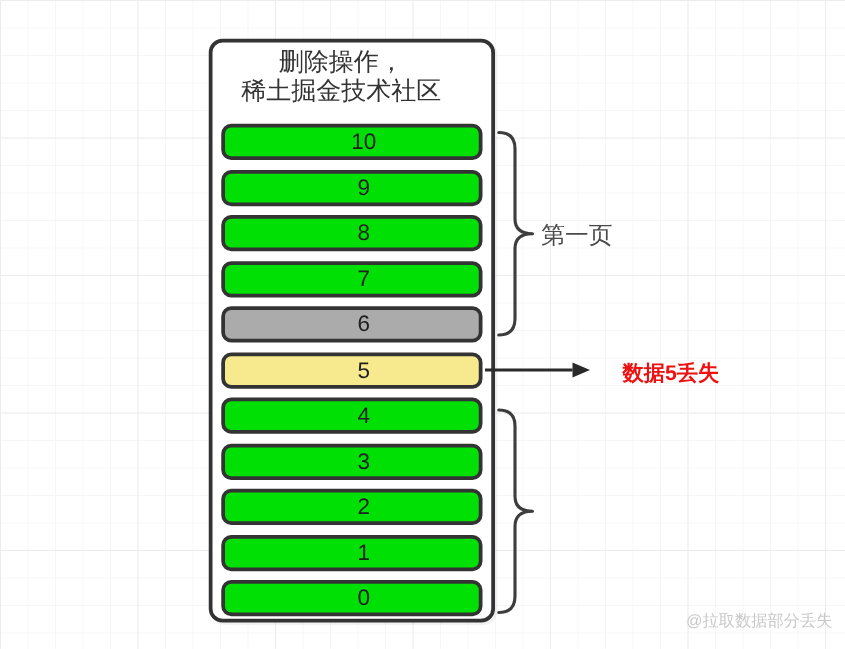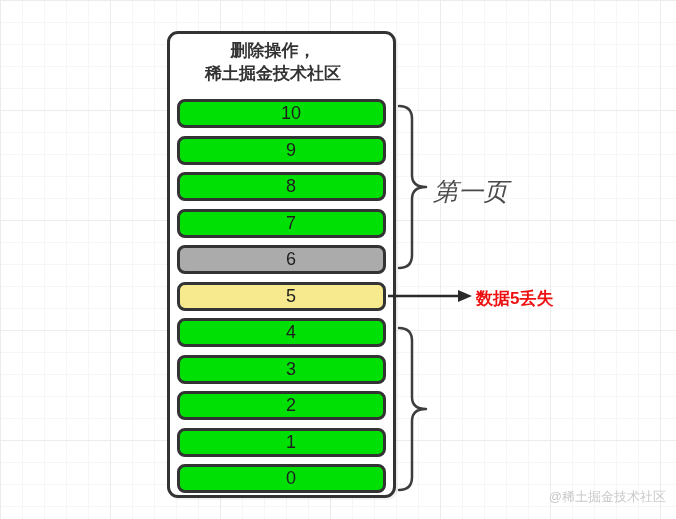--- a/index.html
+++ b/index.html
@@ -27,22 +27,22 @@
     border: 3px solid #333333;
     border-radius: 11px;
     box-shadow: 2px 2px 0 rgba(0,0,0,0.05);
   }
 
   .title {
     position: absolute;
     left: 167px; top: 39px;
     width: 212px;
     text-align: center;
-    font-weight: bold;
-    font-size: 17px;
+    font-weight: normal;
+    font-size: 20px;
     line-height: 23px;
     color: #333333;
   }
 
   .bar {
     position: absolute;
     left: 177px;
     width: 209px;
     height: 29px;
     border: 3px solid #333333;
@@ -54,24 +54,23 @@
   }
   .bar-label {
     font-size: 18px;
     color: #1f1f1f;
   }
 
   .brace-svg { position: absolute; }
 
   .page-label {
     position: absolute;
-    font-size: 25px;
+    font-size: 19px;
     color: #4a4a4a;
     white-space: nowrap;
-    font-style: italic;
   }
 
   .lost-label {
     position: absolute;
     left: 476px; top: 287px;
     font-size: 17px;
     font-weight: bold;
     white-space: nowrap;
   }
 
@@ -135,17 +134,17 @@
   <div class="page-label" style="left:433px; top:175px">第一页</div>
 
   <svg class="brace-svg" style="left:396px; top:325px" width="34" height="168" viewBox="0 0 34 168">
     <path d="M3,3 Q16,3 16,16 L16,72 Q16,84 30,84 Q16,84 16,96 L16,152 Q16,165 3,165" fill="none" stroke-width="2.5" stroke-linecap="round" stroke-linejoin="round" stroke="#3d3d3d"></path>
   </svg>
 
   <svg class="brace-svg" style="left:388px; top:288px" width="88" height="16" viewBox="0 0 88 16">
     <line x1="0" y1="8" x2="70" y2="8" stroke-width="2.5" stroke="#2a2a2a"></line>
     <polygon points="70,2 84,8 70,14" fill="#2a2a2a"></polygon>
   </svg>
-  <div class="lost-label" style="color: rgb(238, 17, 17);">数据5丢失</div>
+  <div class="lost-label" style="color: rgb(238, 17, 17); margin-left: 22px;">数据5丢失</div>
 
-  <div class="watermark">@稀土掘金技术社区</div>
+  <div class="watermark">@拉取数据部分丢失</div>
 
 </div>
 
 </body></html>

